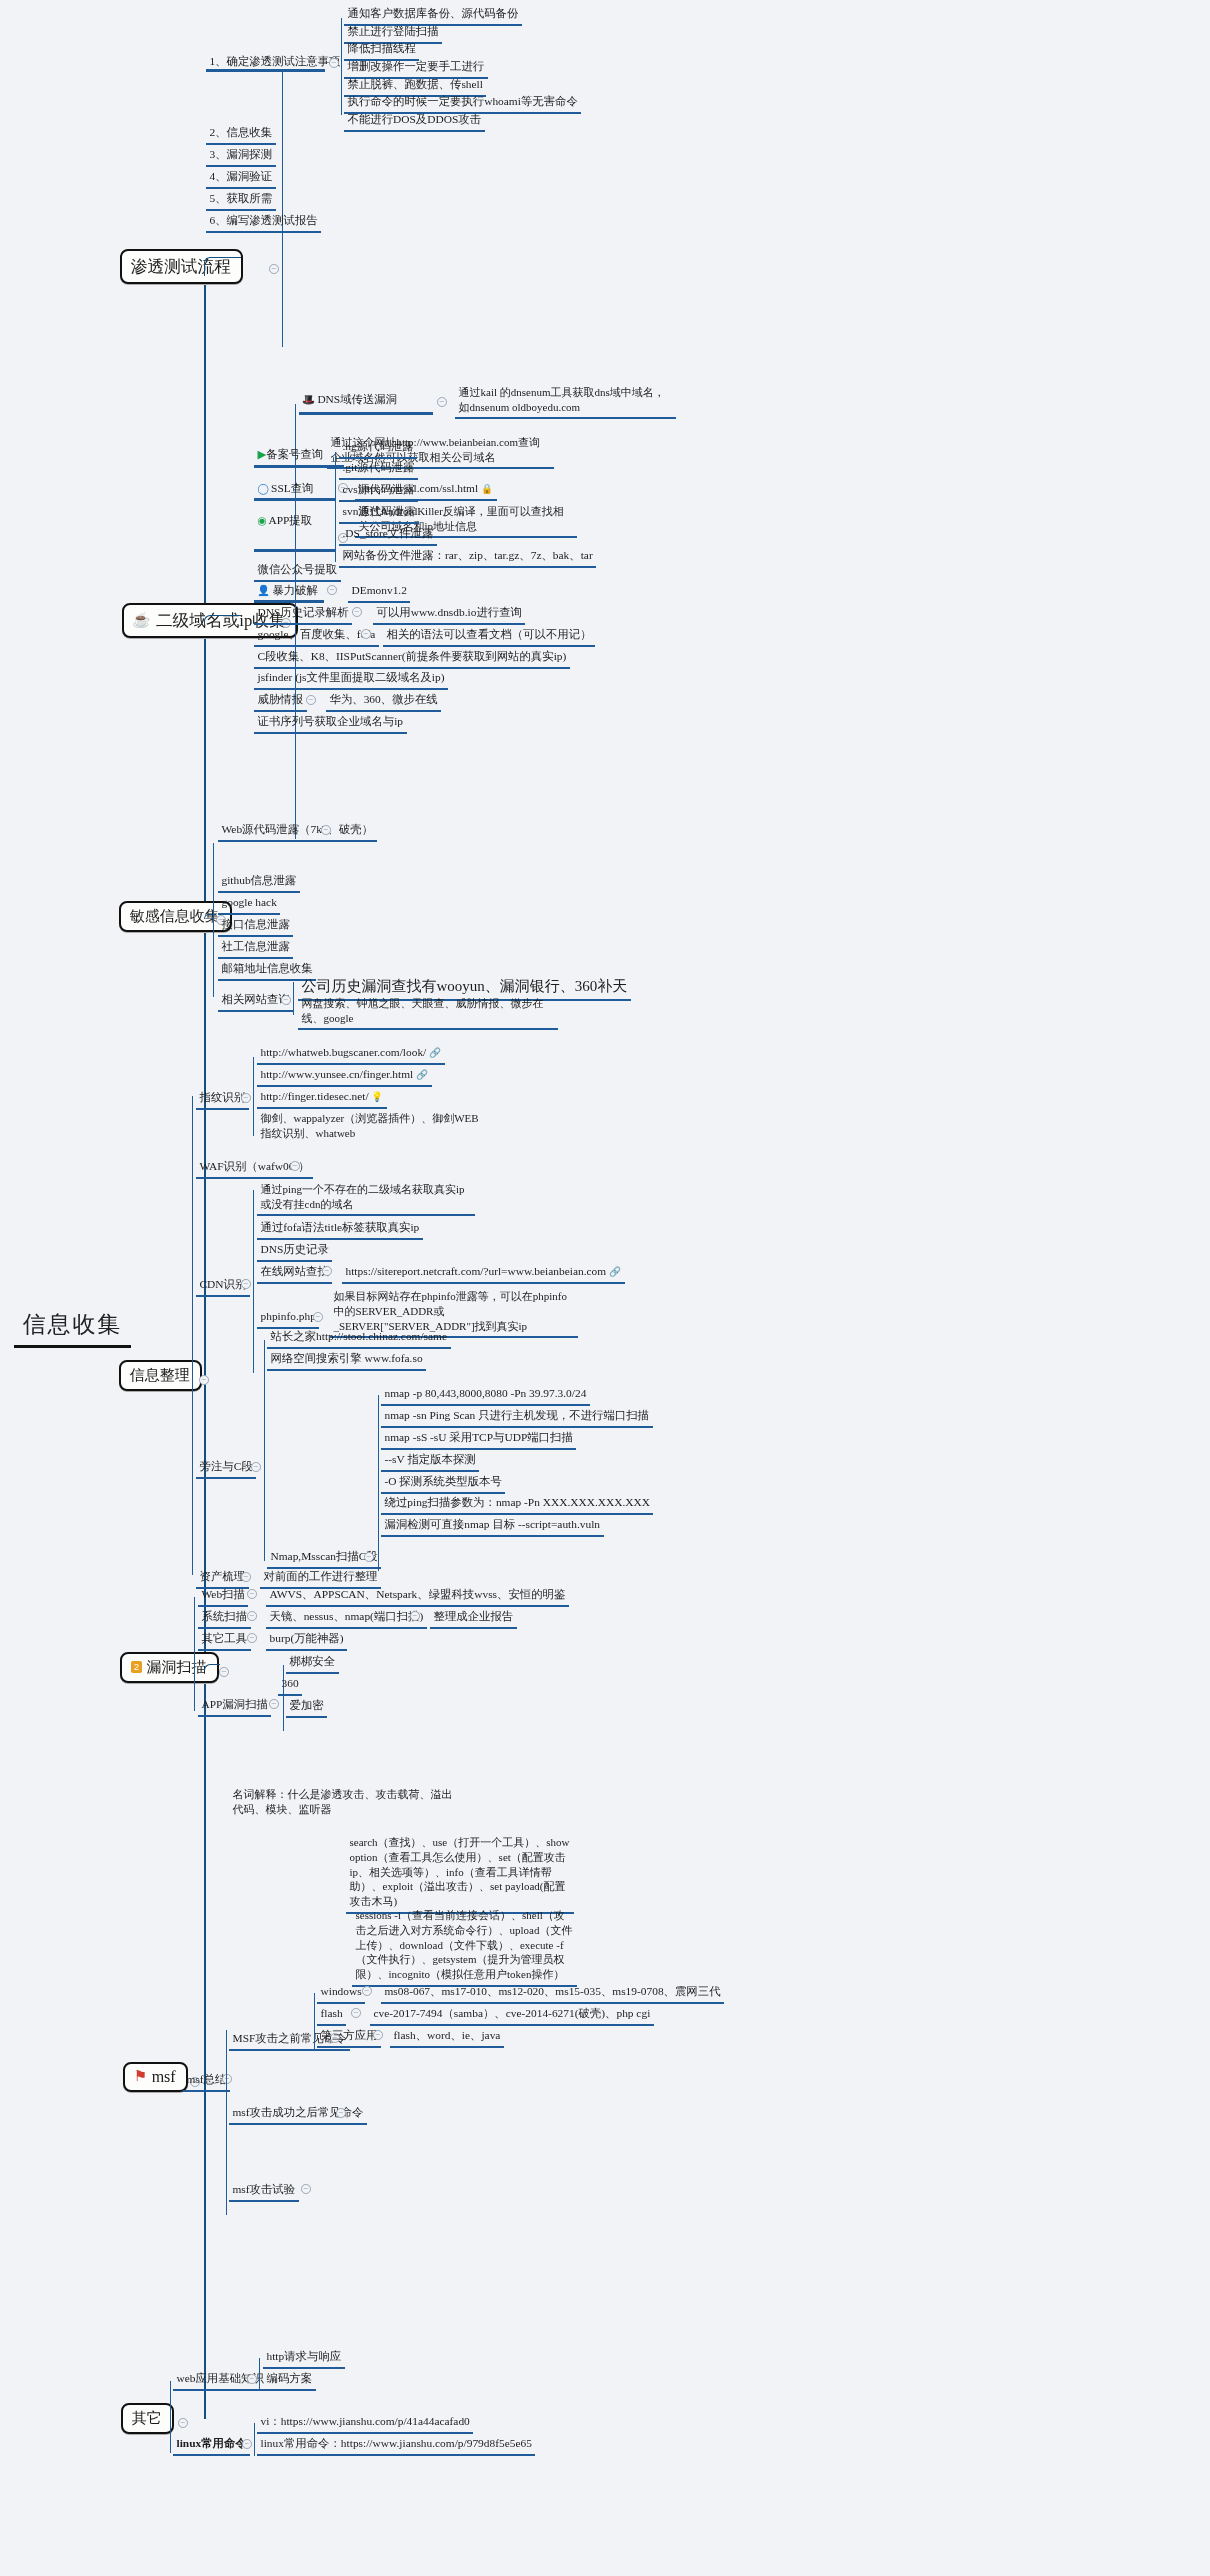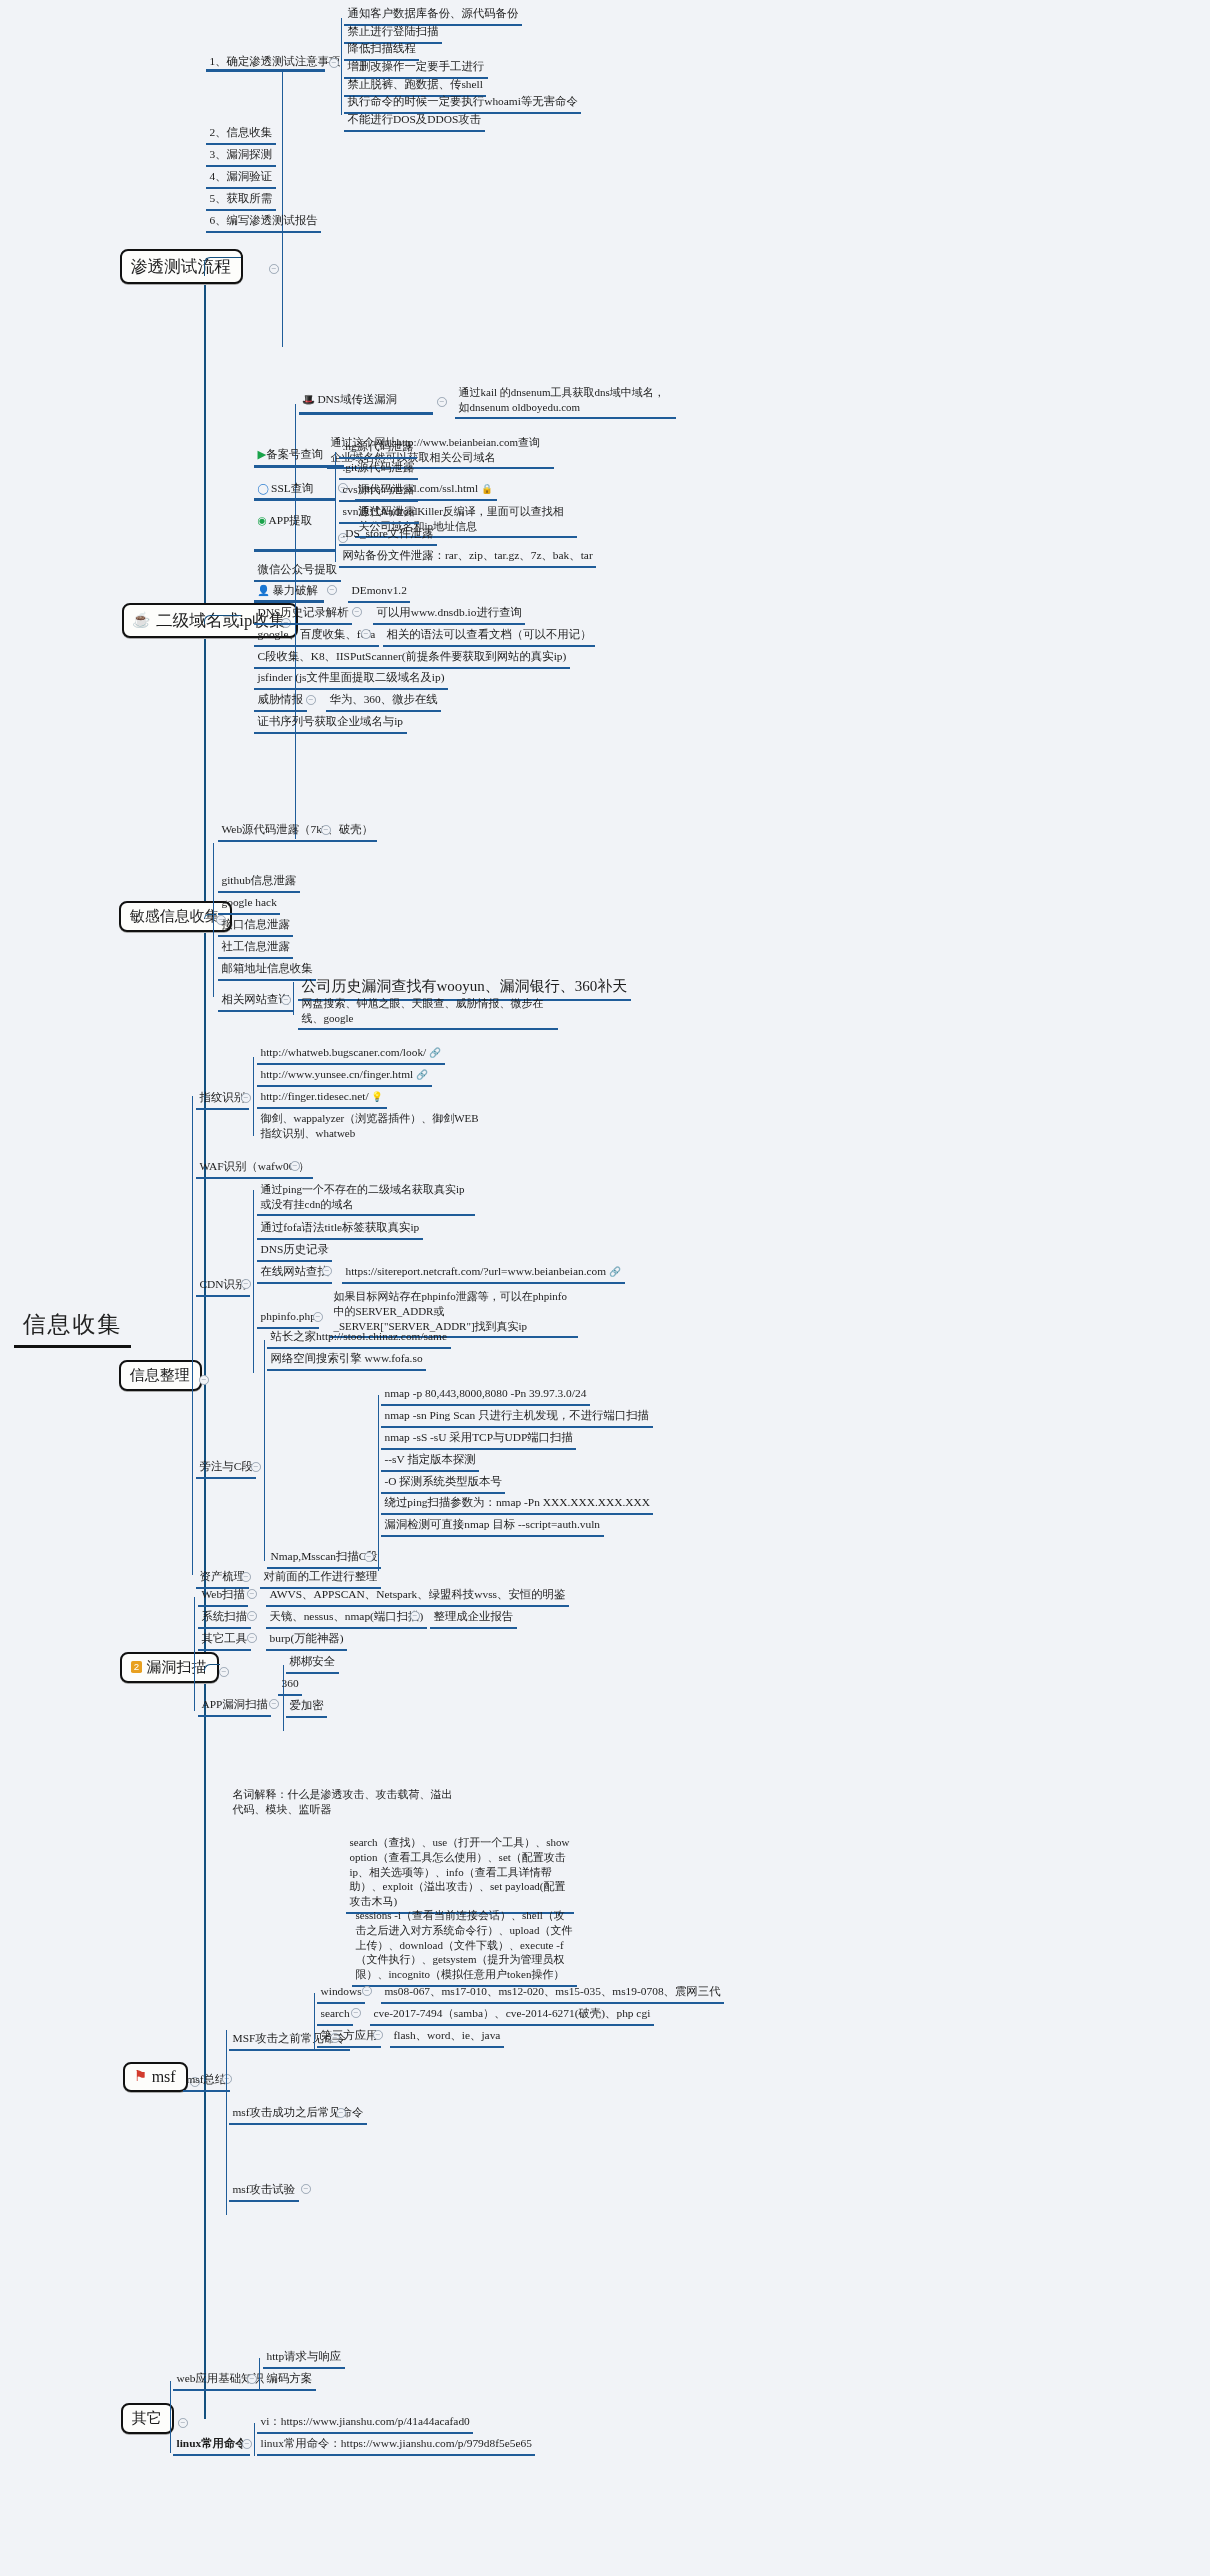--- a/index.html
+++ b/index.html
@@ -365,21 +365,21 @@
   <div class="node wrap" style="left:352px; top:1907px; width:225px; font-size:11px;">sessions -i（查看当前连接会话）、shell（攻击之后进入对方系统命令行）、upload（文件上传）、download（文件下载）、execute -f（文件执行）、getsystem（提升为管理员权限）、incognito（模拟任意用户token操作）</div>
 
   <div class="node" style="left:229px; top:2181px;">msf攻击试验</div>
   <div class="toggle" style="left:301px; top:2184px;"></div>
   <div class="vline" style="left:314px; top:1993px; height:56px;"></div>
 
   <div class="node" style="left:317px; top:1983px;">windows</div>
   <div class="toggle" style="left:362px; top:1986px;"></div>
   <div class="node" style="left:381px; top:1983px;">ms08-067、ms17-010、ms12-020、ms15-035、ms19-0708、震网三代</div>
 
-  <div class="node" style="left:317px; top:2005px;">search</div>
+  <div class="node" style="left:317px; top:2005px;">flash</div>
   <div class="toggle" style="left:351px; top:2008px;"></div>
   <div class="node" style="left:370px; top:2005px;">cve-2017-7494（samba）、cve-2014-6271(破壳)、php cgi</div>
 
   <div class="node" style="left:317px; top:2027px;">第三方应用</div>
   <div class="toggle" style="left:373px; top:2030px;"></div>
   <div class="node" style="left:390px; top:2027px;">flash、word、ie、java</div>
 
   <div class="boxnode" style="left:121px; top:2403px; font-size:15px;">
     <span>其它</span>
   </div>

